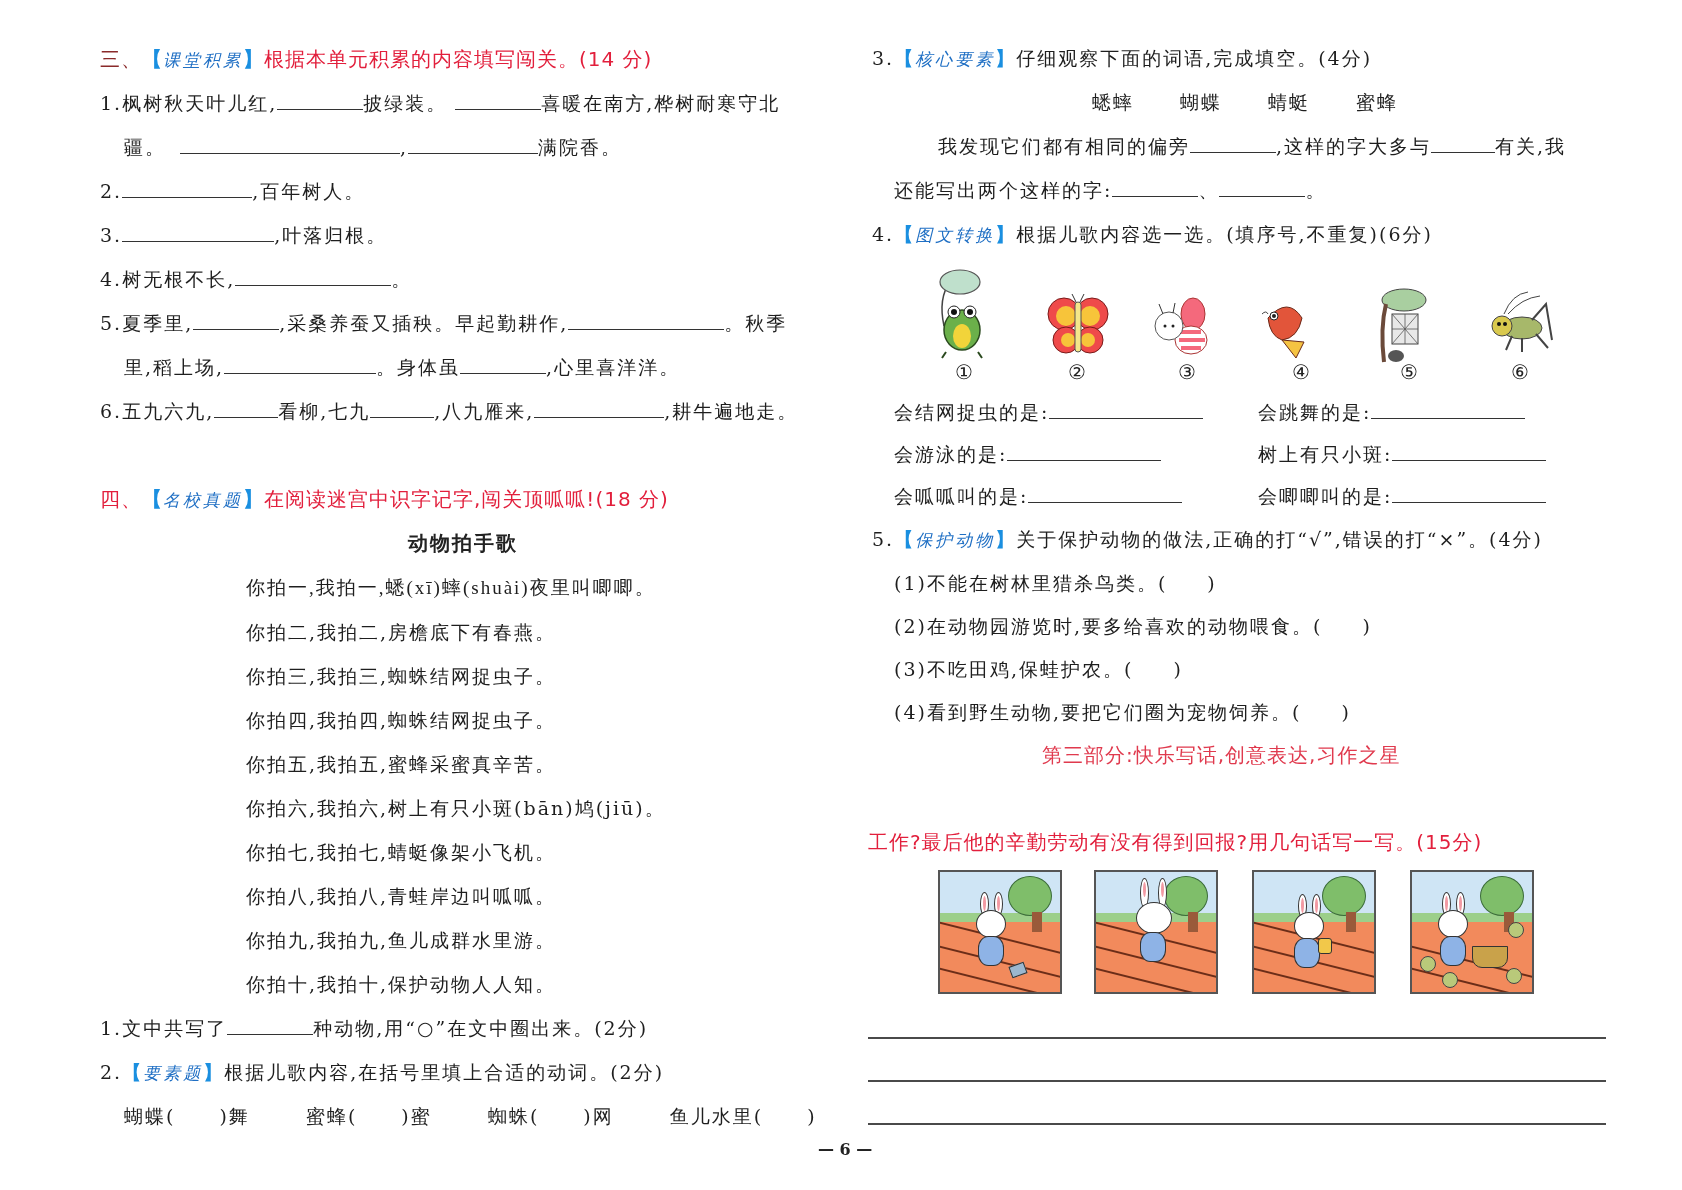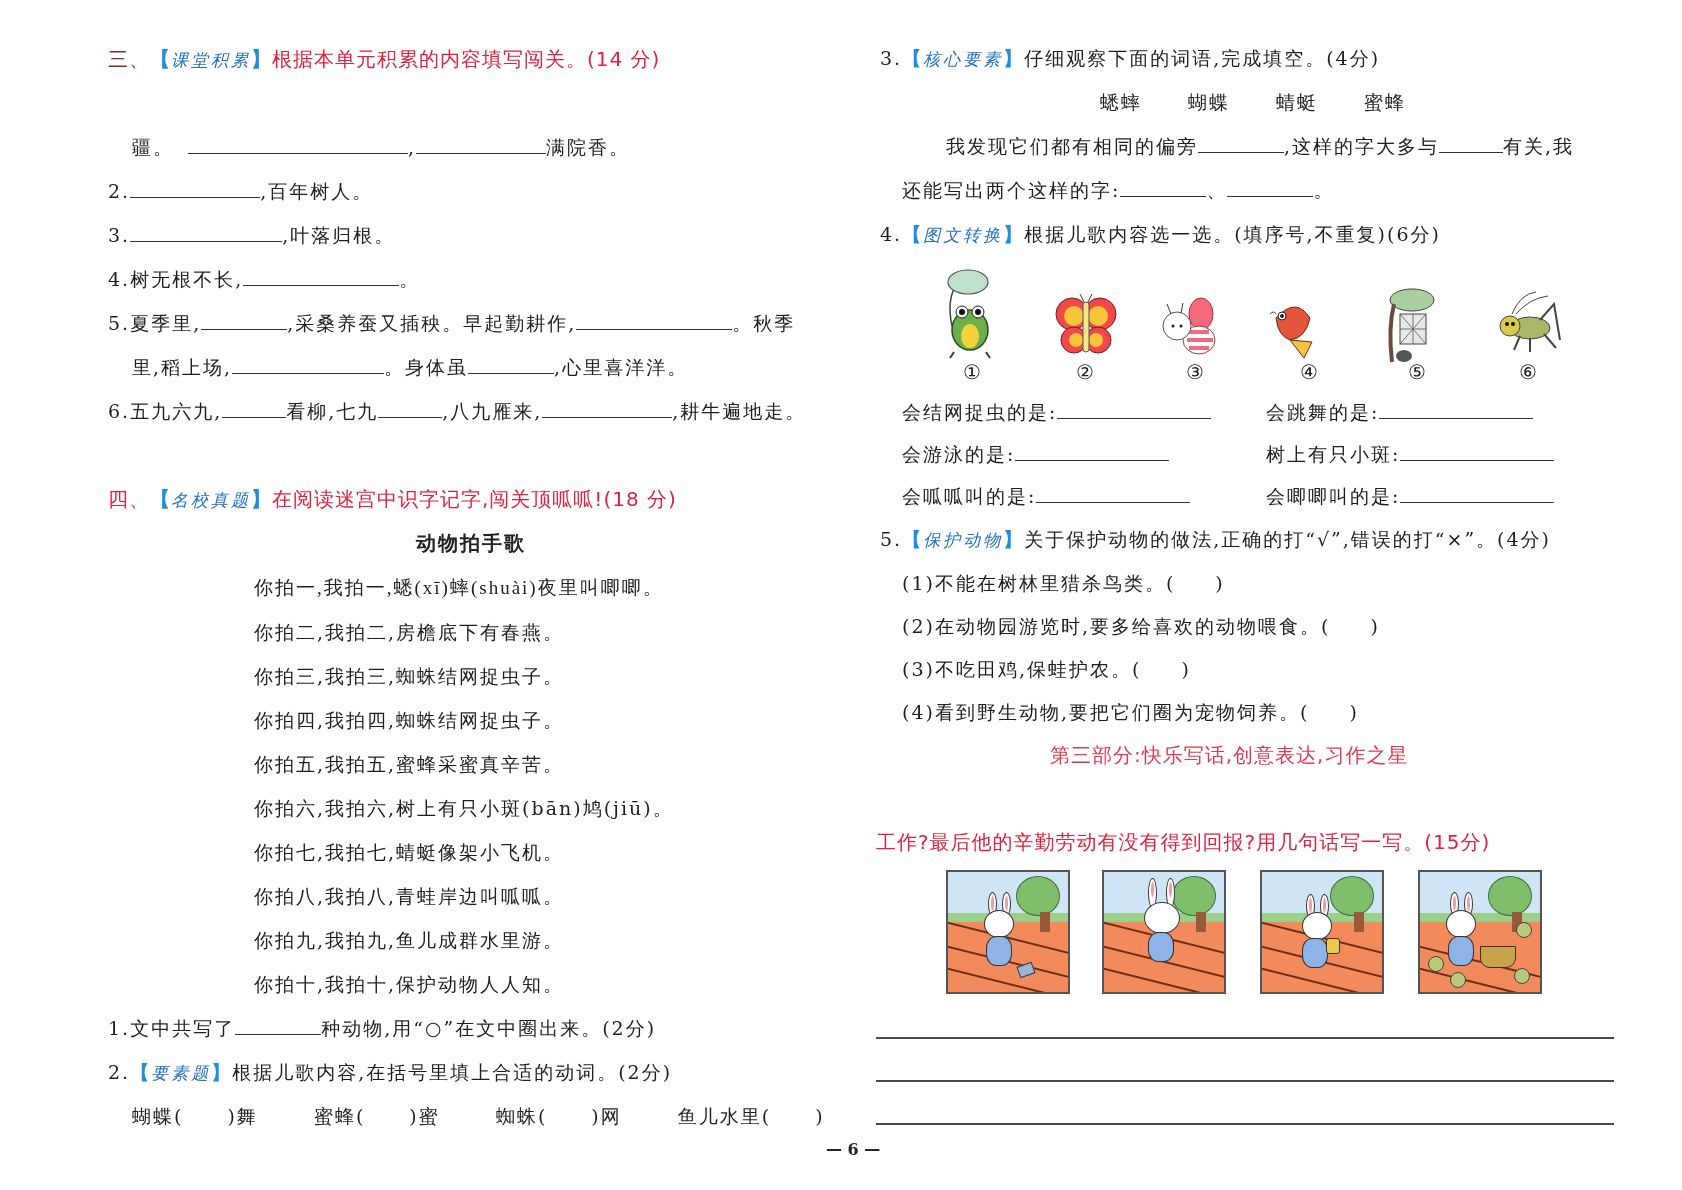--- a/index.html
+++ b/index.html
@@ -1,18 +1,18 @@
 <!DOCTYPE html>
 <html><head>
 <meta charset="utf-8">
 <style>
   * { box-sizing: border-box; margin: 0; padding: 0; }
   html, body { width: 1682px; height: 1190px; background: #ffffff; overflow: hidden; }
   body { position: relative; font-family: "DejaVu Serif", "Liberation Serif", serif; color: #222; }
-  .page { position: absolute; left: 16px; top: 0; width: 1388px; height: 1190px; }
+  .page { position: absolute; left: 8px; top: 0; width: 1388px; height: 1190px; }
   .abs { position: absolute; white-space: nowrap; }
   .line { font-size: 19px; line-height: 24px; letter-spacing: 2px; color: #1e1e1e; }
   .hdr { font-size: 20px; line-height: 26px; font-family: "DejaVu Sans", "Liberation Sans", sans-serif; letter-spacing: 1px; }
   .red { color: #e21f3c; }
   .maroon { color: #8a2a2a; }
   .tag { color: #1f6fc4; font-family: "DejaVu Serif", serif; font-style: italic; font-size: 17px; letter-spacing: 3px; }
   .brk { color: #1a8fe0; font-style: normal; font-weight: bold; }
   .part { font-family: "DejaVu Sans", "Liberation Sans", sans-serif; font-size: 20px; color: #e03a4e; letter-spacing: 1px; }
   .blank { display: inline-block; border-bottom: 1.6px solid #333; height: 18px; vertical-align: baseline; }
   .poem-title { font-family: "DejaVu Sans", "Liberation Sans", sans-serif; font-size: 20px; font-weight: bold; color: #222; letter-spacing: 2px; }
@@ -34,20 +34,23 @@
 </style>
 </head>
 <body>
 
 <div class="page">
 
   <div class="abs hdr" style="left:92px; top:46px;">
     <span class="maroon">三、</span><span class="brk">【</span><span class="tag">课堂积累</span><span class="brk">】</span><span class="red">根据本单元积累的内容填写闯关。(14 分)</span>
   </div>
 
+  <div class="abs line" style="left:92px; top:91px;">
+    <span>1.枫树秋天叶儿红,</span><span class="blank" style="width:86px"></span><span>披绿装。</span><span class="blank" style="width:86px;margin-left:8px"></span><span>喜暖在南方,桦树耐寒守北</span>
+  </div>
   <div class="abs line" style="left:116px; top:135px;">
     <span>疆。</span><span class="blank" style="width:220px;margin-left:14px"></span><span>,</span><span class="blank" style="width:130px"></span><span>满院香。</span>
   </div>
   <div class="abs line" style="left:92px; top:179px;">
     <span>2.</span><span class="blank" style="width:130px"></span><span>,百年树人。</span>
   </div>
   <div class="abs line" style="left:92px; top:223px;">
     <span>3.</span><span class="blank" style="width:152px"></span><span>,叶落归根。</span>
   </div>
   <div class="abs line" style="left:92px; top:267px;">

